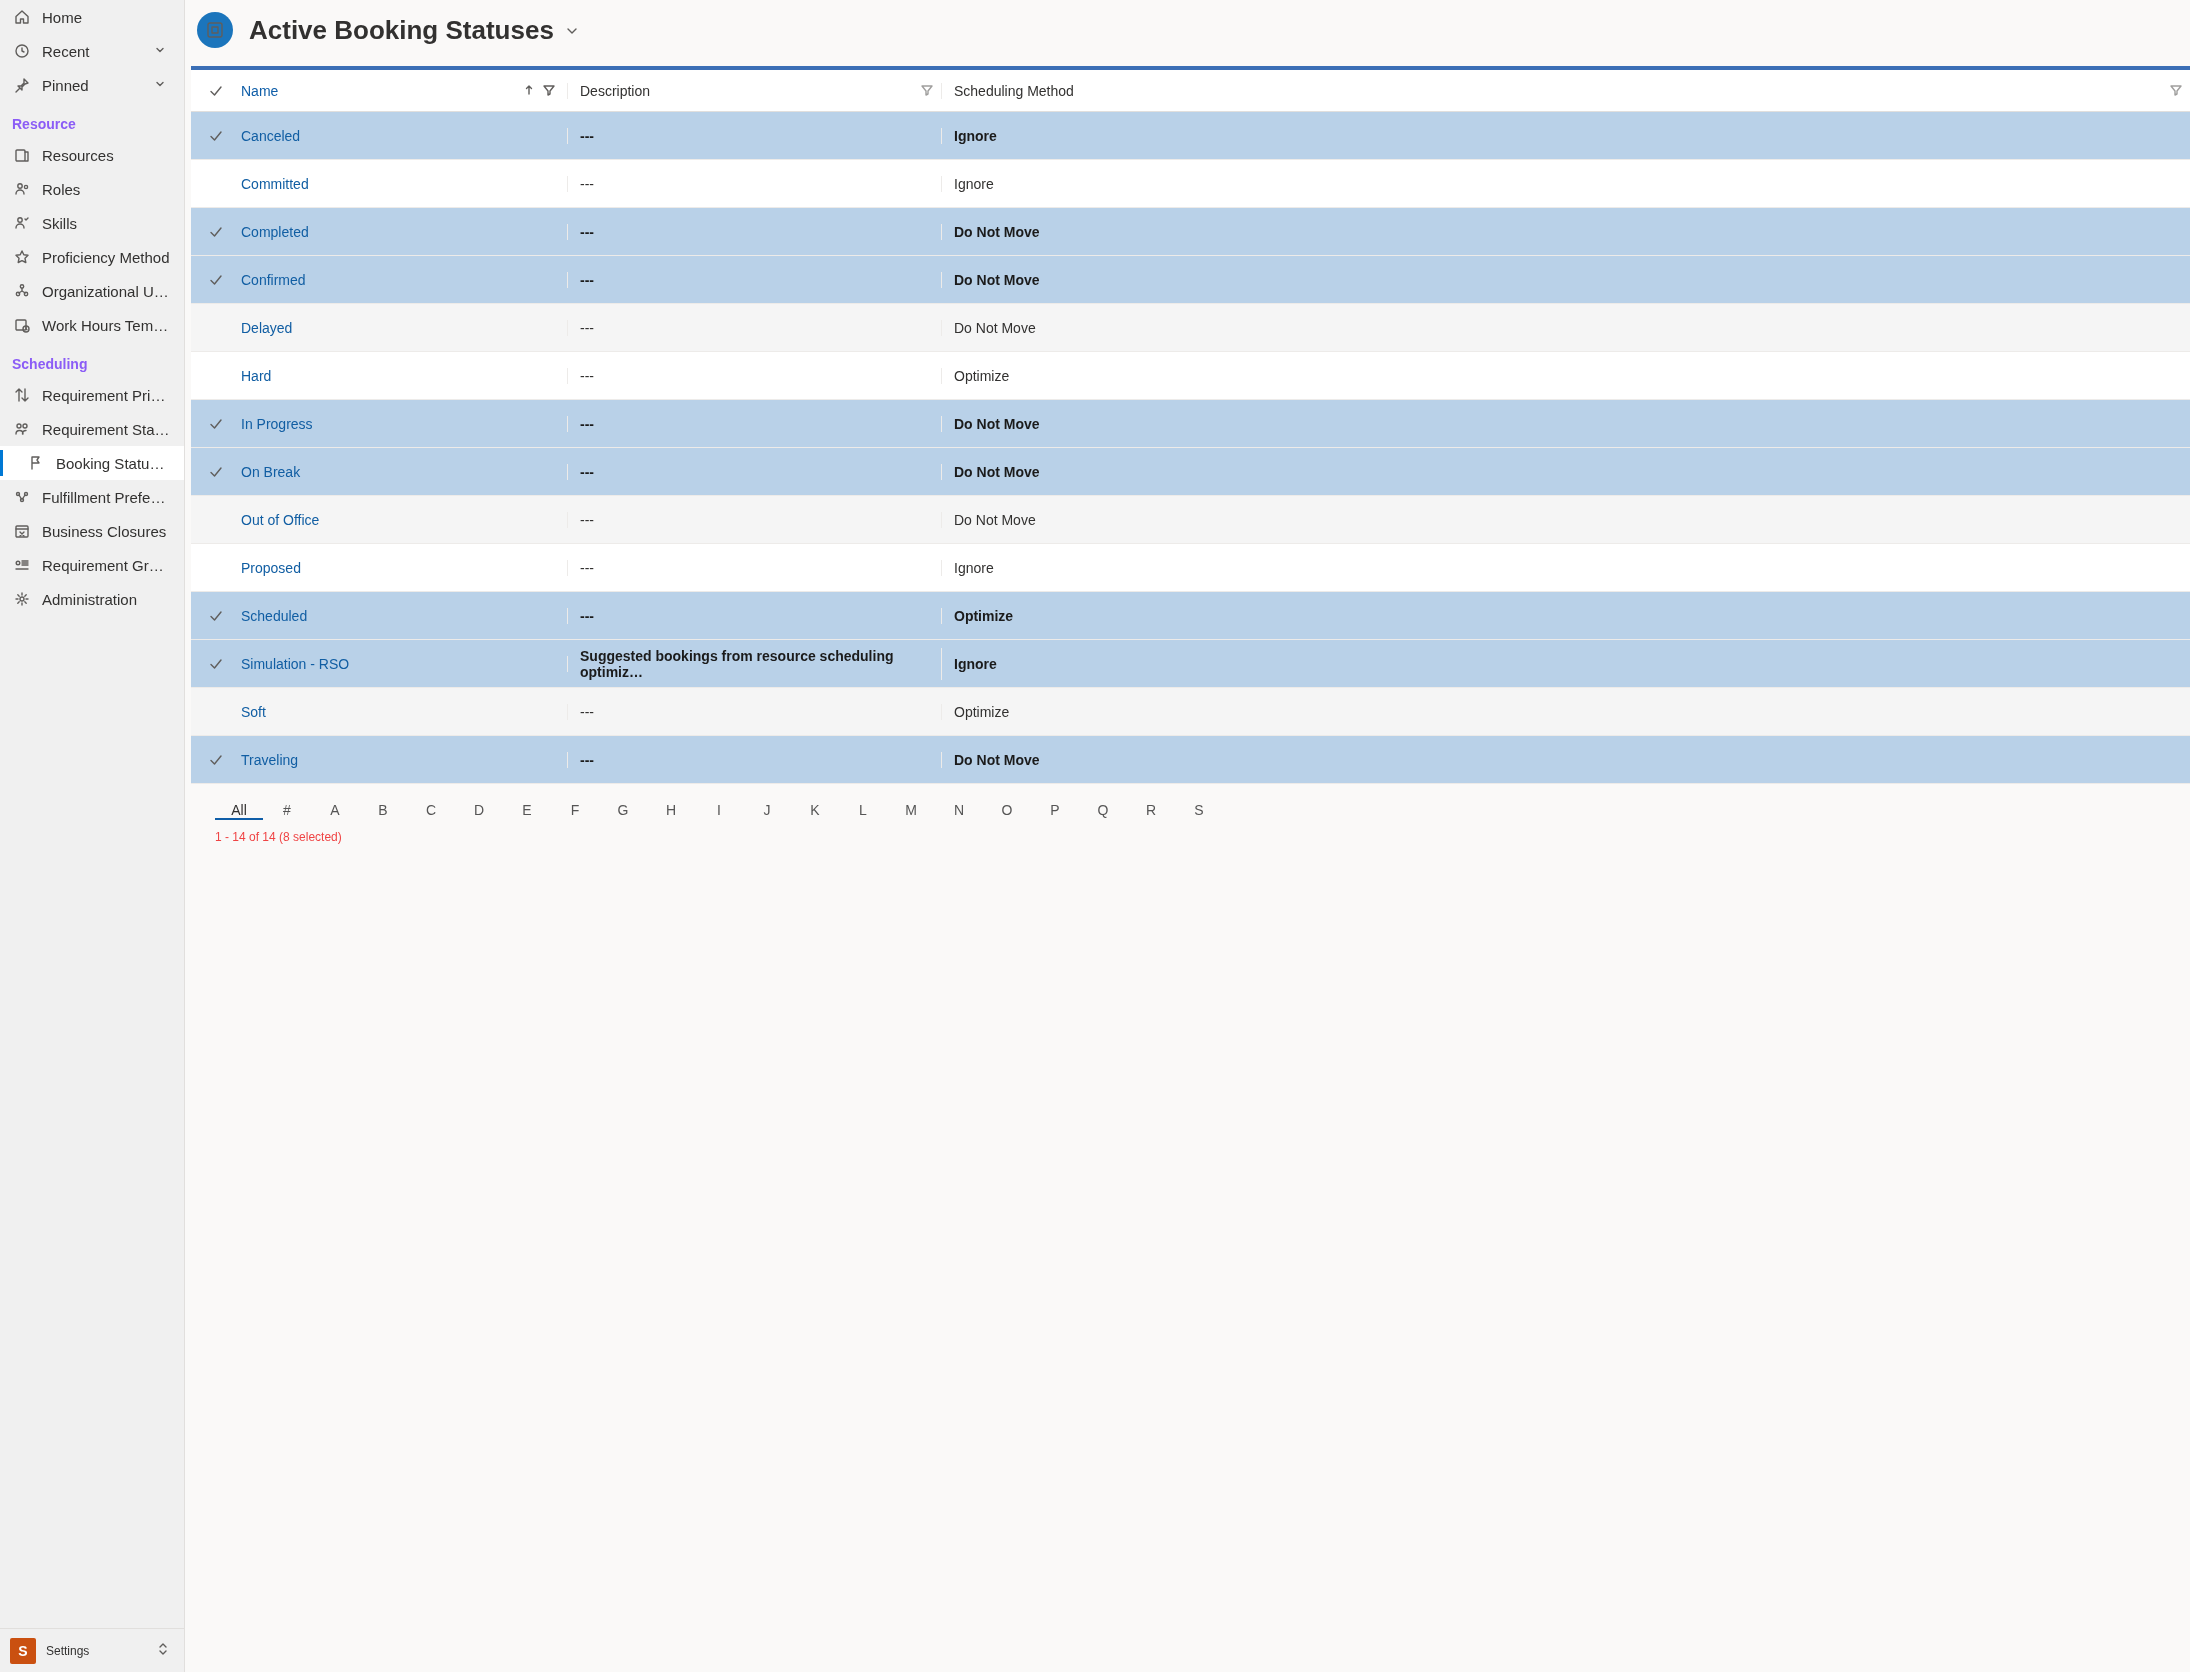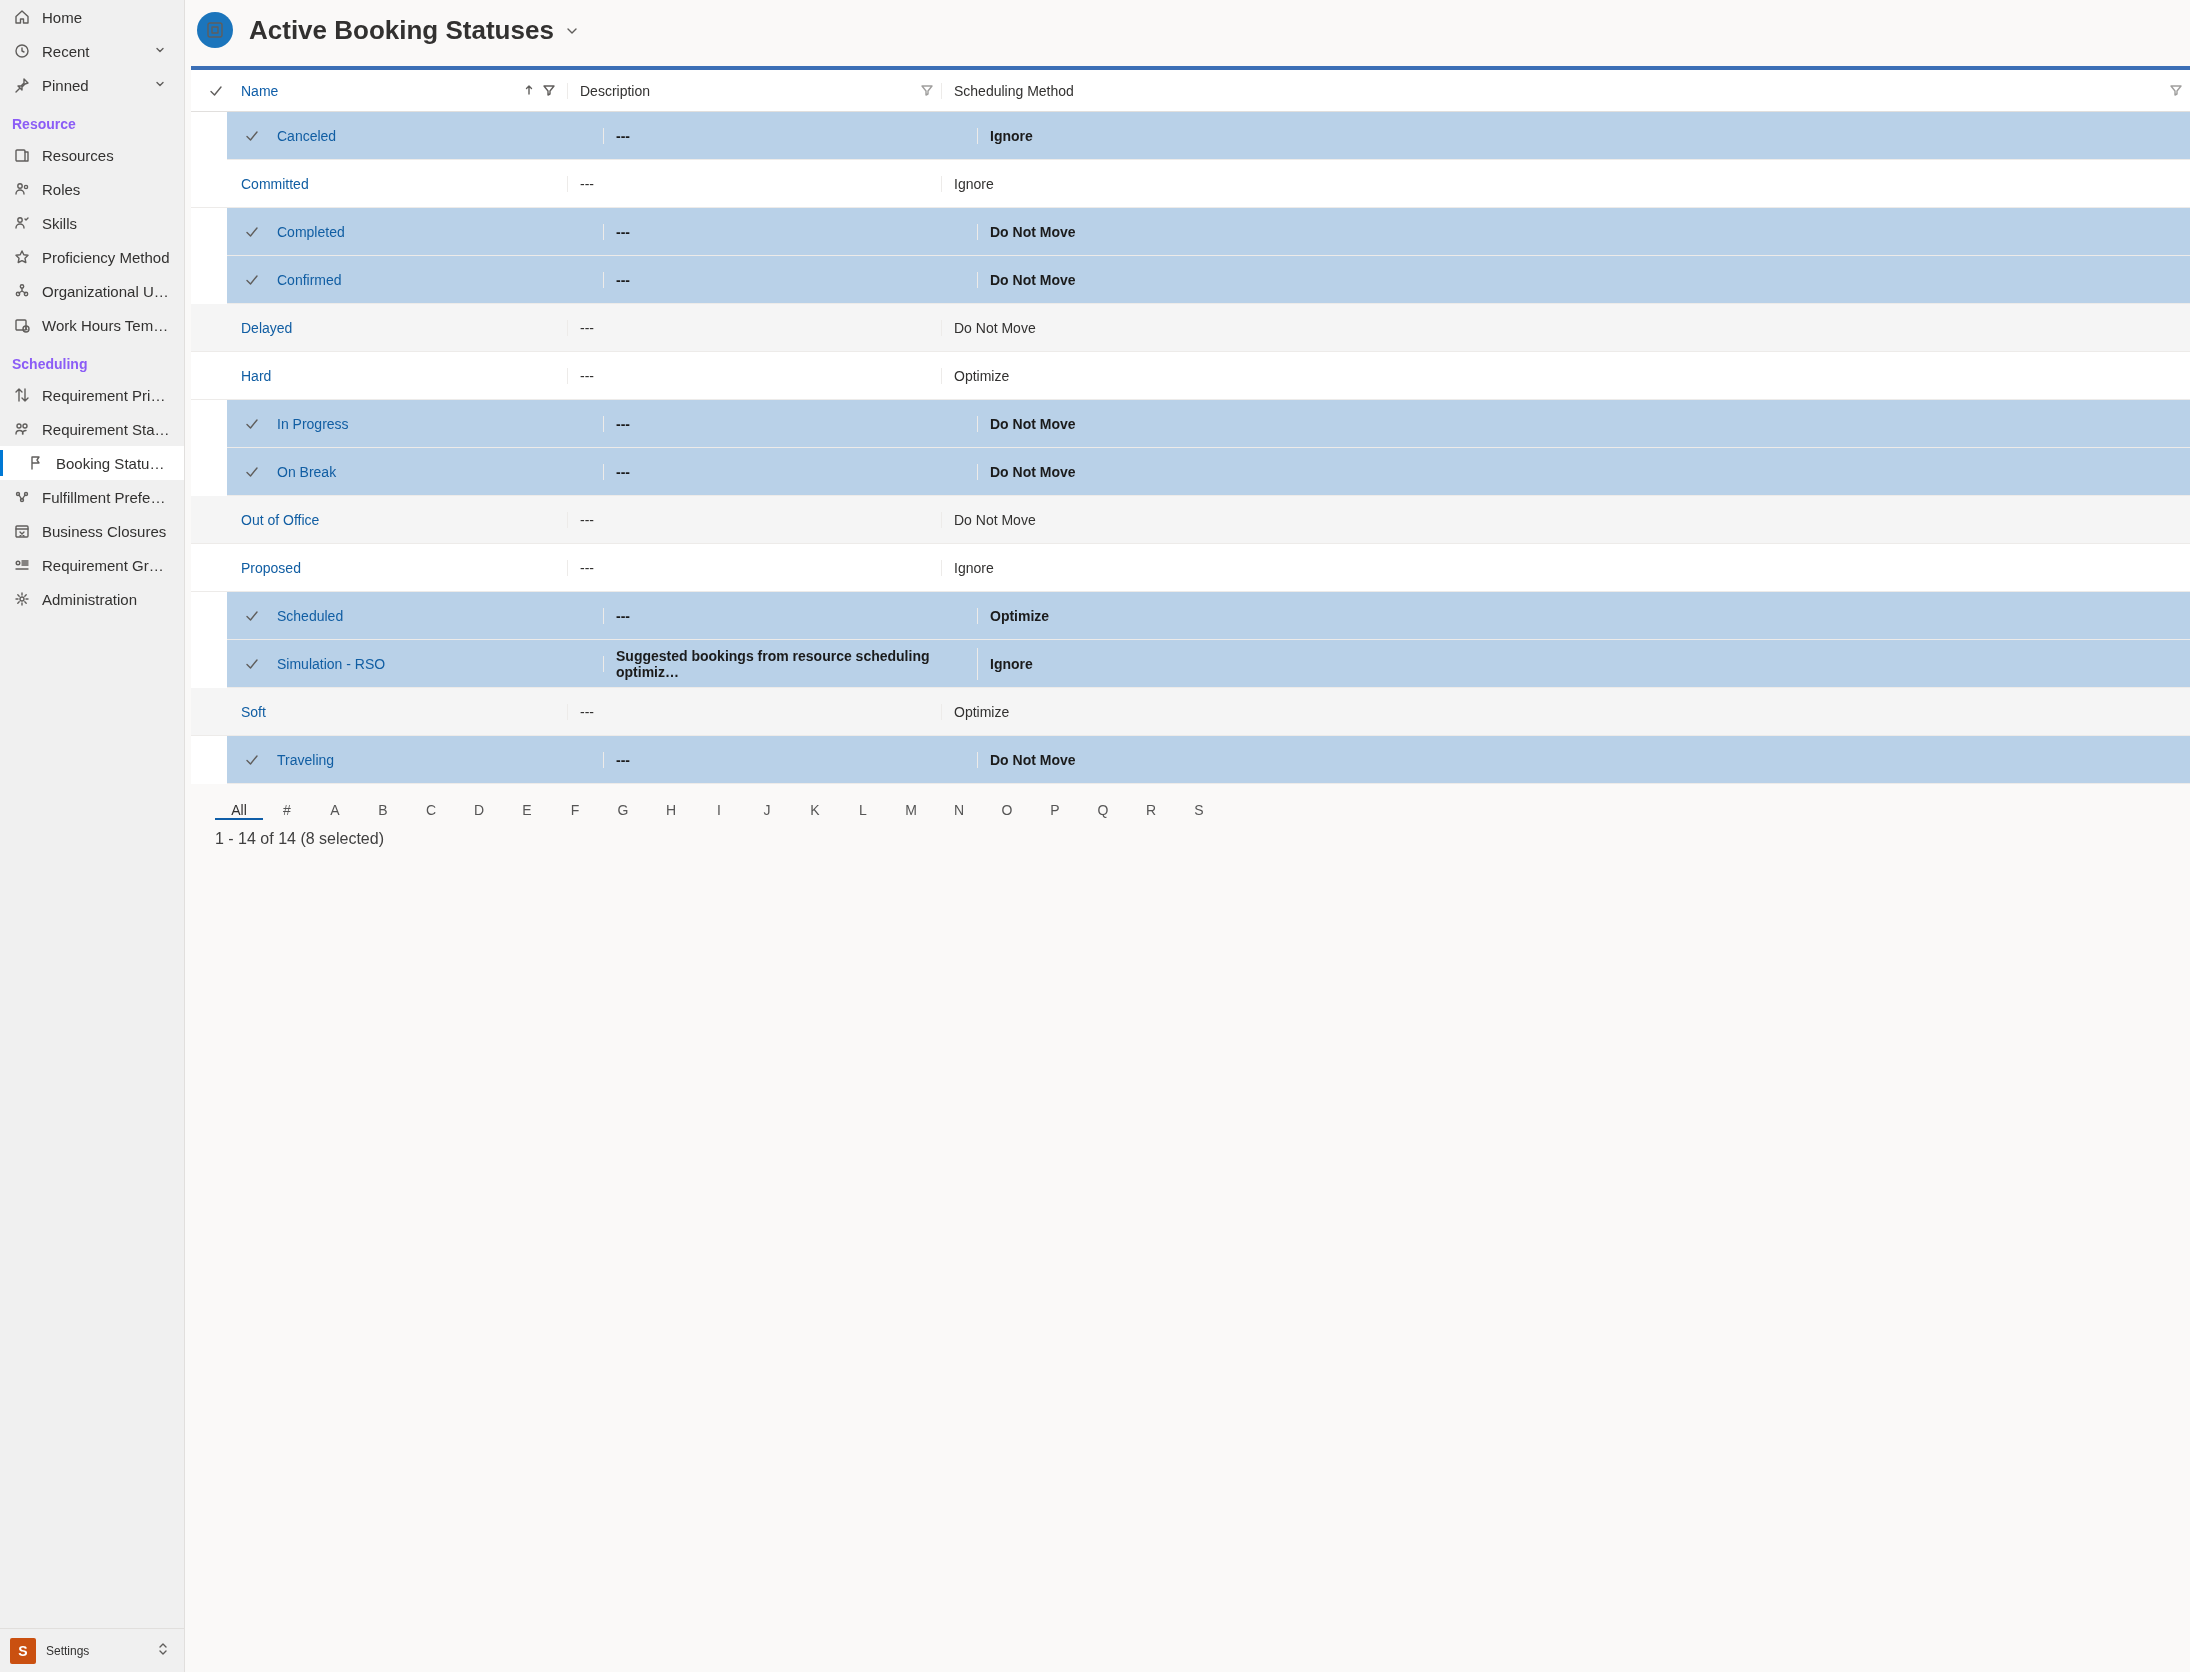--- a/index.html
+++ b/index.html
@@ -35,36 +35,36 @@
   .grid-row { display:flex; align-items:center; height:48px; border-bottom:1px solid #edebe9; }
   .grid-header { font-weight:400; color:#323130; background:#fff; height:42px; border-bottom:1px solid #e1dfdd; }
   .grid-header .col { display:flex; align-items:center; gap:18px; }
   .grid-header .col .htext { color:#0f5ea8; font-weight:400; }
   .grid-header .col .filter { margin-left:auto; opacity:.6; }
   .col-check { width:50px; flex:0 0 50px; display:flex; justify-content:center; }
   .col-name { flex: 0 0 327px; padding-right:8px; border-right:1px solid #edebe9; }
   .col-desc { flex: 0 0 374px; padding-left:12px; padding-right:8px; border-right:1px solid #edebe9; }
   .col-method { flex: 1 1 auto; padding-left:12px; padding-right:8px; }
   .grid-row.data .col-name a { color:#115ea3; text-decoration:none; }
-  .grid-row.data.selected { background:#b9d1e8;margin-left:36px; }
+  .grid-row.data.selected { background:#b9d1e8; }
   .grid-row.data.selected .col-method, .grid-row.data.selected .col-desc { font-weight:600; color:#1b1b1b; }
   .grid-row.data.alt { background:#f5f5f5;justify-content:space-between; }
   .grid-row.data .col-method { color:#323130; }
   .grid-row.data .col-desc { color:#323130; }
   .check { width:18px; height:18px; display:flex; align-items:center; justify-content:center; }
 
   
   .col-name-header-extra { margin-left:auto; display:flex; gap:8px; align-items:center; padding-right:4px; }
 
   
   .alpha { display:flex; gap:0; padding:18px 24px 4px; font-size:14px; color:#555; background:#faf9f8; }
   .alpha span { width:48px; text-align:center; cursor:pointer; }
   .alpha span.active { color:#323130; border-bottom:2px solid #0f5ea8; }
 
-  .grid-footer { padding:6px 24px 12px; font-size:16px; color:#404040; background:#faf9f8; }
+  .grid-footer { padding:6px 24px 12px; font-size:12px; color:#ef4444; background:#faf9f8; }
 
   
   svg { stroke: #605e5c; stroke-width:1.4; fill:none; stroke-linecap:round; stroke-linejoin:round; }
 </style>
 </head>
 <body>
 
 <div class="app">
 
   <nav class="sidebar">

